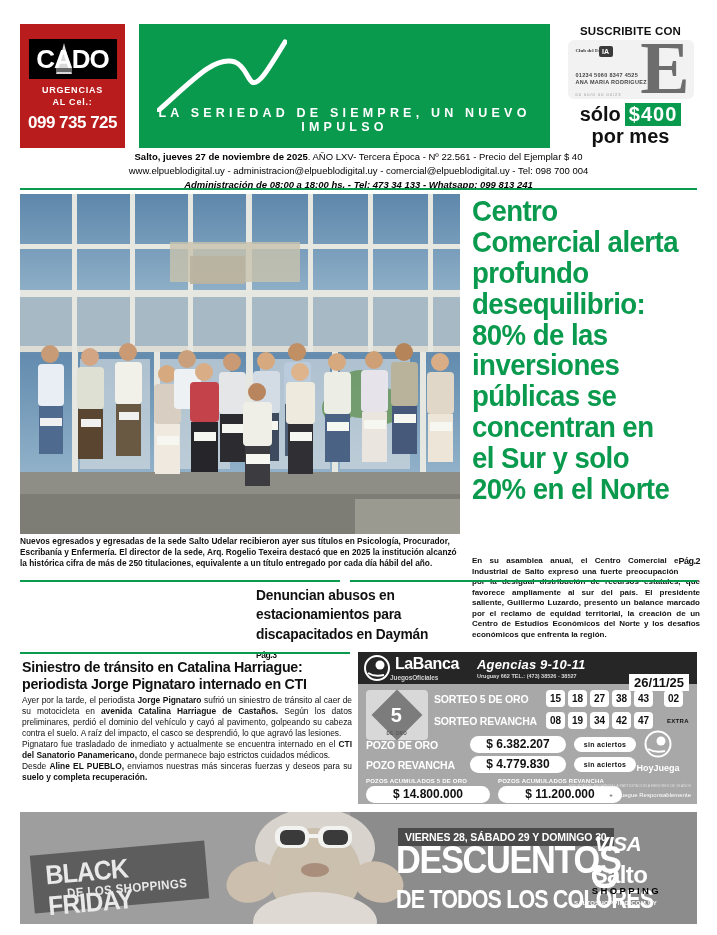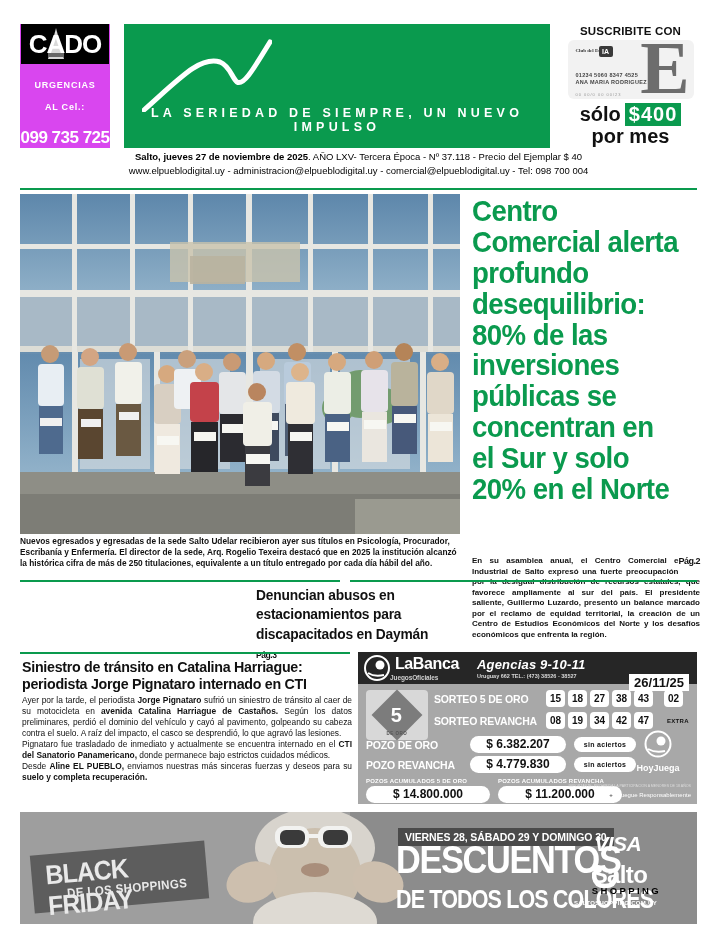--- a/index.html
+++ b/index.html
@@ -2,21 +2,21 @@
 <html lang="es"><head>
 <meta charset="utf-8">
 <style>
   html,body{margin:0;padding:0;background:#ffffff;}
   body{width:717px;height:935px;font-family:"Liberation Sans",sans-serif;color:#000;overflow:hidden;}
   .page{position:relative;width:717px;height:935px;background:#fff;}
 
   
   .masthead{position:absolute;left:20px;top:24px;width:677px;height:124px;display:flex;align-items:stretch;}
 
-  .cado-box{width:90px;background:#d946ef;position:relative;display:flex;flex-direction:column;align-items:center;justify-content:space-between;}
+  .cado-box{width:105px;background:#b91c1c;position:relative;display:flex;flex-direction:column;align-items:center;justify-content:center;}
   .cado-logo{width:88px;height:40px;background:#000;display:flex;align-items:center;justify-content:center;position:relative;margin-bottom:6px;}
   .cado-word{font-family:"Liberation Sans",sans-serif;font-weight:bold;font-size:26px;color:#fff;letter-spacing:-1px;line-height:1;}
   .cado-cone{position:absolute;left:27px;top:4px;width:0;height:0;border-left:8px solid transparent;border-right:8px solid transparent;border-bottom:31px solid #fff;opacity:.85;}
   .cado-cone:after{content:"";position:absolute;left:-8px;top:25px;width:16px;height:4px;background:#7b7b7b;}
   .cado-urg{color:#fff;font-size:9px;font-weight:bold;letter-spacing:.8px;text-align:center;line-height:1.25;}
   .cado-tel{color:#fff;font-size:17px;font-weight:bold;letter-spacing:-.5px;margin-top:5px;}
 
   .green-band{flex:1;background:#0a9a4e;margin-left:14px;margin-right:14px;position:relative;overflow:hidden;}
   .swoosh{position:absolute;left:18px;top:14px;width:130px;height:74px;pointer-events:none;}
   .elp-row{position:absolute;left:22px;top:16px;right:10px;display:flex;align-items:flex-end;}
@@ -166,22 +166,23 @@
       </div>
       <div class="subs-price">
         <span class="solo">sólo</span>
         <span class="price-badge">$400</span>
       </div>
       <div class="por-mes">por mes</div>
     </div>
   </div>
 
   <div class="dateline">
-    <div class="dl1"><b>Salto, jueves 27 de noviembre de 2025</b><span>. AÑO LXV- Tercera Época - Nº 37.118 - Precio del Ejemplar  $ 40</span></div>
+    <div class="dl1"><b>Salto, jueves 27 de noviembre de 2025</b><span>. AÑO LXV- Tercera Época - Nº 22.561 - Precio del Ejemplar  $ 40</span></div>
     <div class="dl2">www.elpueblodigital.uy  -  administracion@elpueblodigital.uy  -  comercial@elpueblodigital.uy  -  Tel: 098 700 004</div>
+    <div class="dl3">Administración de 08:00 a 18:00 hs.  -  Tel: 473 34 133  -  Whatsapp: 099 813 241</div>
   </div>
 
   <div class="hrule" style="top:188px"></div>
 
   <div class="photo">
     <svg width="440" height="340" viewBox="0 0 440 340">
       <defs>
         <linearGradient id="sky" x1="0" y1="0" x2="0" y2="1">
           <stop offset="0" stop-color="#7ea4c4"></stop>
             <stop offset="1" stop-color="#a9c2d4"></stop>

